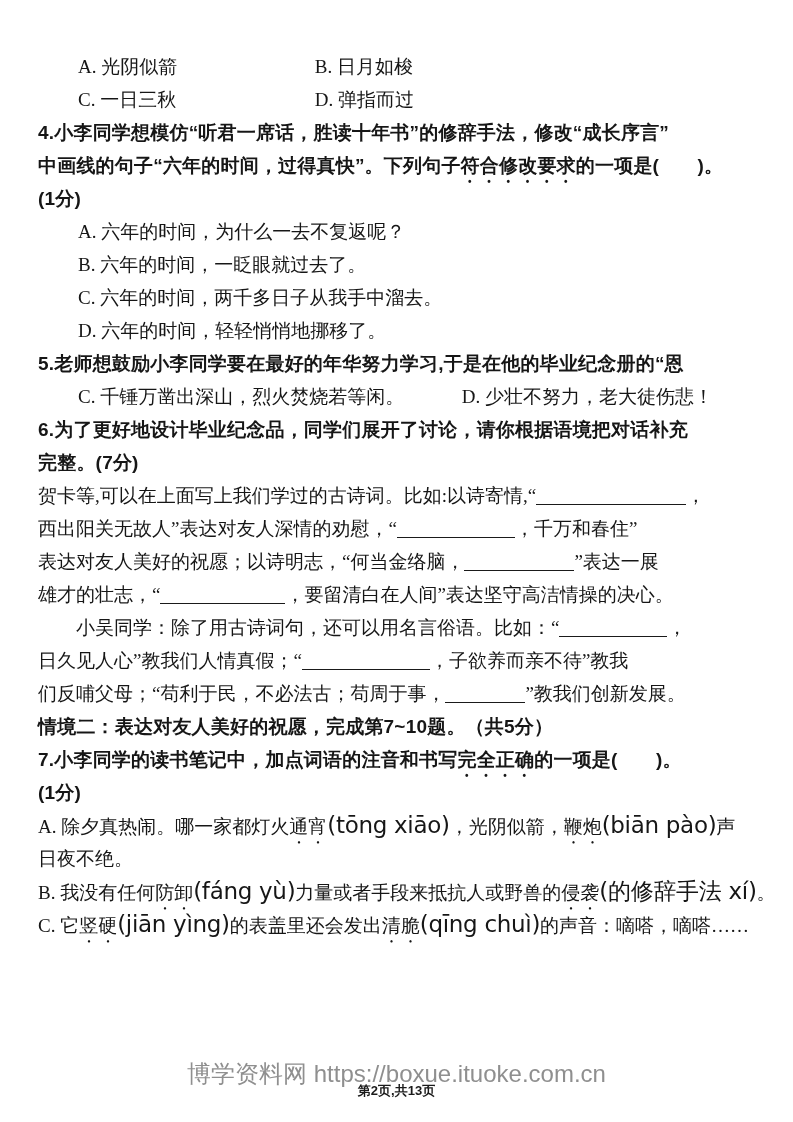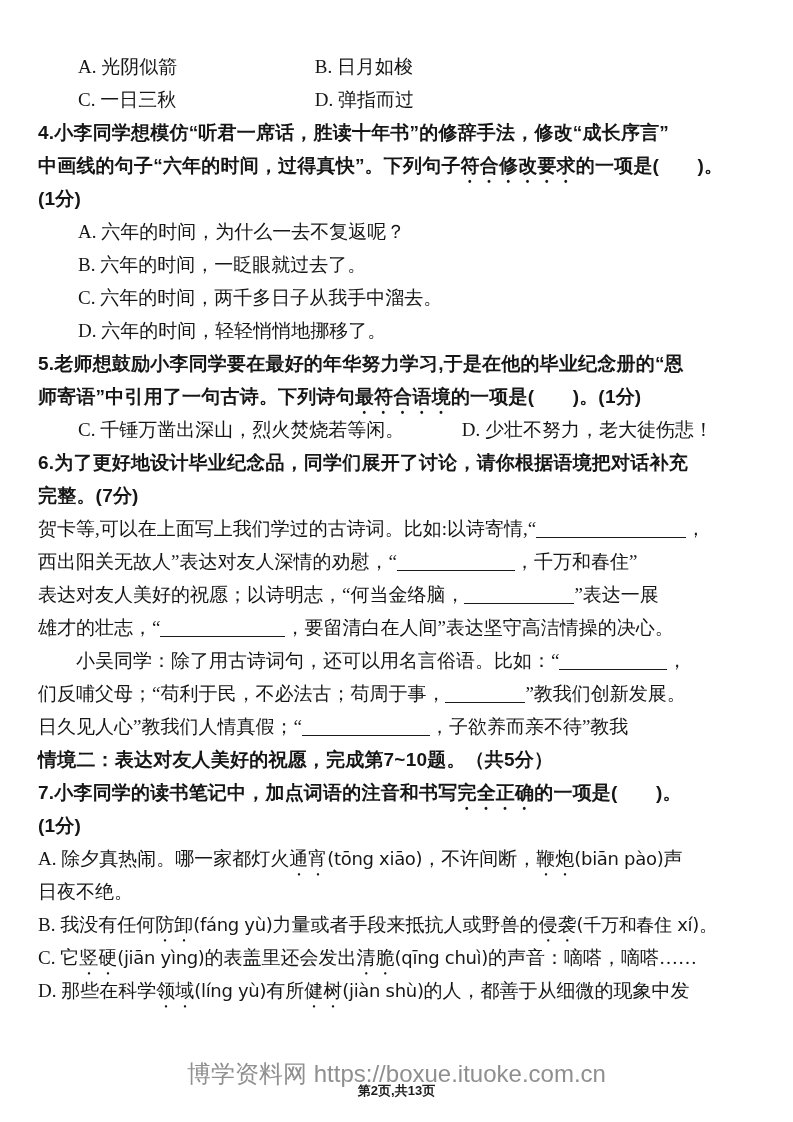--- a/index.html
+++ b/index.html
@@ -33,21 +33,21 @@
   }
   .em{
     -webkit-text-emphasis:dot #161616;
     text-emphasis:dot #161616;
     -webkit-text-emphasis-position:under left;
     text-emphasis-position:under left;
     margin-top:12px;
   }
   .pinyin{
     font-family:"DejaVu Sans", sans-serif;
-    font-size:18px;
+    font-size:23px;
     letter-spacing:-0.3px;
   }
   .footer-watermark{
     position:absolute;
     left:0;right:0;
     top:1062px;
     text-align:center;
     font-family:"Liberation Sans", sans-serif;
     font-size:24px;
     color:#8f8f8f;
@@ -81,42 +81,40 @@
 
   <div class="line hei">4.小李同学想模仿“听君一席话，胜读十年书”的修辞手法，修改“成长序言”</div>
   <div class="line hei"><span>中画线的句子“六年的时间，过得真快”。下列句子</span><span class="em">符合修改要求</span><span>的一项是(  )。</span></div>
   <div class="line hei">(1分)</div>
   <div class="line song opt-indent">A. 六年的时间，为什么一去不复返呢？</div>
   <div class="line song opt-indent">B. 六年的时间，一眨眼就过去了。</div>
   <div class="line song opt-indent">C. 六年的时间，两千多日子从我手中溜去。</div>
   <div class="line song opt-indent">D. 六年的时间，轻轻悄悄地挪移了。</div>
 
   <div class="line hei">5.老师想鼓励小李同学要在最好的年华努力学习,于是在他的毕业纪念册的“恩</div>
-  <div class="line hei"><span>师寄语”中引用了一句古诗。下列诗句</span><span class="em">最符合语境</span><span>的一项是(  )。(1分)</span></div>
   <div class="line song opt-indent">
     <span class="cell-wide">C. 千锤万凿出深山，烈火焚烧若等闲。</span>
     <span>D. 少壮不努力，老大徒伤悲！</span>
   </div>
 
   <div class="line hei">6.为了更好地设计毕业纪念品，同学们展开了讨论，请你根据语境把对话补充</div>
   <div class="line hei">完整。(7分)</div>
   <div class="line song"><span>贺卡等,可以在上面写上我们学过的古诗词。比如:以诗寄情,“</span><span class="blank" style="width: 150px;"></span><span>，</span></div>
   <div class="line song"><span>西出阳关无故人”表达对友人深情的劝慰，“</span><span class="blank" style="width: 118px;"></span><span>，千万和春住”</span></div>
   <div class="line song"><span>表达对友人美好的祝愿；以诗明志，“何当金络脑，</span><span class="blank" style="width: 110px;"></span><span>”表达一展</span></div>
   <div class="line song"><span>雄才的壮志，“</span><span class="blank" style="width: 125px;"></span><span>，要留清白在人间”表达坚守高洁情操的决心。</span></div>
   <div class="line song indent"><span>小吴同学：除了用古诗词句，还可以用名言俗语。比如：“</span><span class="blank" style="width: 108px;"></span><span>，</span></div>
+  <div class="line song"><span>日久见人心”教我们人情真假；“</span><span class="blank" style="width: 128px;"></span><span>，子欲养而亲不待”教我</span></div>
   <div class="line song"><span>们反哺父母；“苟利于民，不必法古；苟周于事，</span><span class="blank" style="width: 80px;"></span><span>”教我们创新发展。</span></div>
-  <div class="line song"><span>日久见人心”教我们人情真假；“</span><span class="blank" style="width: 128px;"></span><span>，子欲养而亲不待”教我</span></div>
 
   <div class="line hei">情境二：表达对友人美好的祝愿，完成第7~10题。（共5分）</div>
 
   <div class="line hei"><span>7.小李同学的读书笔记中，加点词语的注音和书写</span><span class="em">完全正确</span><span>的一项是(  )。</span></div>
   <div class="line hei">(1分)</div>
-  <div class="line song"><span>A. 除夕真热闹。哪一家都灯火</span><span class="em">通宵</span><span class="pinyin">(tōng xiāo)</span><span>，不许间断，</span><span class="em">鞭炮</span><span class="pinyin">(biān pào)</span><span>声</span></div>
+  <div class="line song"><span>A. 除夕真热闹。哪一家都灯火</span><span class="em">通宵</span><span class="pinyin">(tōng xiāo)</span><span>，光阴似箭，</span><span class="em">鞭炮</span><span class="pinyin">(biān pào)</span><span>声</span></div>
   <div class="line song">日夜不绝。</div>
-  <div class="line song"><span>B. 我没有任何</span><span class="em">防卸</span><span class="pinyin">(fáng yù)</span><span>力量或者手段来抵抗人或野兽的</span><span class="em">侵袭</span><span class="pinyin">(千万和春住 xí)</span><span>。</span></div>
+  <div class="line song"><span>B. 我没有任何</span><span class="em">防卸</span><span class="pinyin">(fáng yù)</span><span>力量或者手段来抵抗人或野兽的</span><span class="em">侵袭</span><span class="pinyin">(的修辞手法 xí)</span><span>。</span></div>
   <div class="line song"><span>C. 它</span><span class="em">竖硬</span><span class="pinyin">(jiān yìng)</span><span>的表盖里还会发出</span><span class="em">清脆</span><span class="pinyin">(qīng chuì)</span><span>的声音：嘀嗒，嘀嗒……</span></div>
-  <div class="line song"><span>D. 那些在科学</span><span class="em">领域</span><span class="pinyin">(líng yù)</span><span>有所</span><span class="em">健树</span><span class="pinyin">(jiàn shù)</span><span>的人，都善于从细微的现象中发</span></div>
 
   <div class="footer-watermark">博学资料网 https://boxue.ituoke.com.cn</div>
   <div class="footer-pagenum">第2页,共13页</div>
 
 </div>
 
 </body></html>

